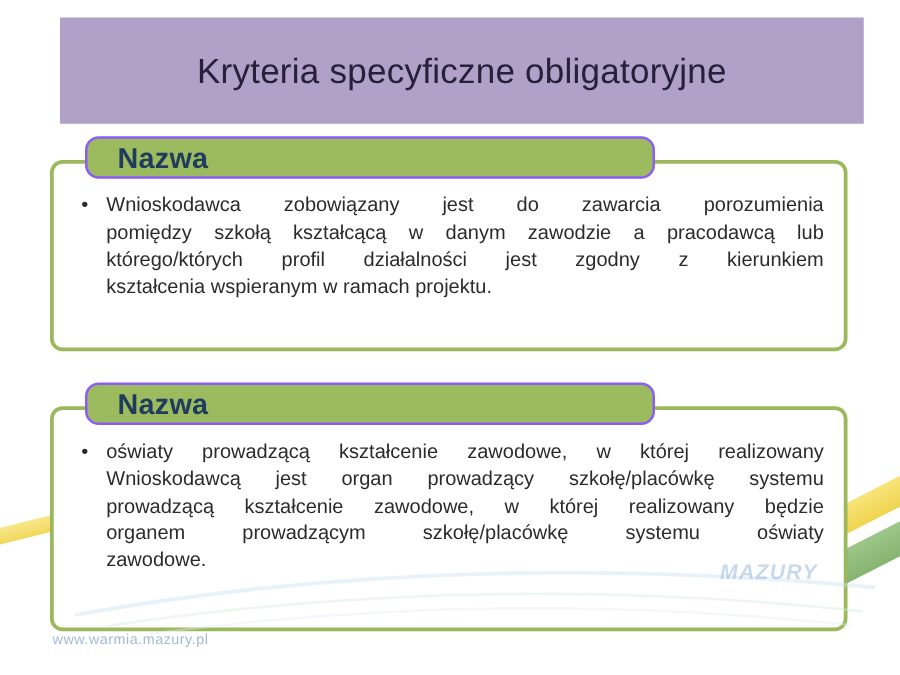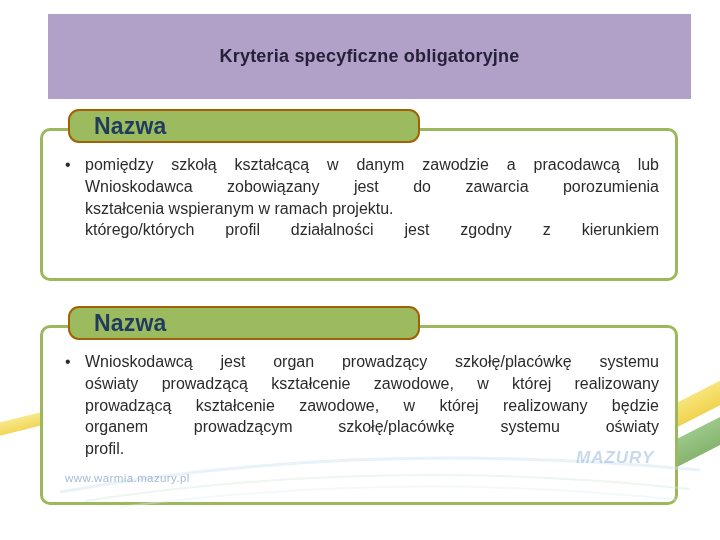--- a/index.html
+++ b/index.html
@@ -6,33 +6,33 @@
   #stage{
     position:relative;width:720px;height:540px;overflow:hidden;
     background:#ffffff;font-family:"Liberation Sans",sans-serif;
   }
   
   .header-bar{
     position:absolute;left:48px;top:14px;width:643px;height:85px;
     background:#b1a0c7;display:flex;align-items:center;justify-content:center;
   }
   .slide-title{
-    font-size:18px;font-weight:bold;color:#26203a;letter-spacing:.2px;
+    font-size:28px;font-weight:normal;color:#26203a;letter-spacing:.2px;
   }
   
   .section-card{
     position:absolute;left:40px;width:638px;
     background:#ffffff;border:3px solid #9cb85c;border-radius:10px;
     box-sizing:border-box;z-index:2;
   }
   .card-1{top:128px;height:153px;}
   .card-2{top:325px;height:180px;}
   .section-tab{
-    position:absolute;left:68px;width:352px;height:34px;
-    background:#9cba5e;border:2px solid #a16207;border-radius:11px;
+    position:absolute;left:68px;width:456px;height:34px;
+    background:#9cba5e;border:2px solid #8b5cf6;border-radius:11px;
     box-sizing:border-box;display:flex;align-items:center;
     padding-left:24px;z-index:3;
   }
   .tab-1{top:109px;}
   .tab-2{top:306px;}
   .section-heading{
     font-size:23px;font-weight:600;color:#1f3c5e;letter-spacing:.2px;
   }
   .card-body{
     display:flex;align-items:flex-start;
@@ -64,22 +64,22 @@
     transform:rotate(-14deg);
   }
   
   .wm-waves{position:absolute;left:0;top:0;width:720px;height:540px;z-index:4;pointer-events:none;}
   .watermark-logo{
     position:absolute;left:576px;top:448px;z-index:4;pointer-events:none;
     font-size:17px;font-weight:bold;font-style:italic;
     color:#86add4;opacity:.45;letter-spacing:1px;
   }
   .watermark-url{
-    position:absolute;left:42px;top:472px;z-index:5;pointer-events:none;
-    font-size:11.5px;color:#7d9dc4;opacity:.7;letter-spacing:.4px;margin-left:23px;
+    position:absolute;left:42px;top:506px;z-index:5;pointer-events:none;
+    font-size:11.5px;color:#7d9dc4;opacity:.7;letter-spacing:.4px;
   }
 </style>
 </head>
 <body>
 
 <div id="stage">
 
   <div class="swoosh swoosh-yellow-right"></div>
   <div class="swoosh swoosh-green-right"></div>
   <div class="swoosh swoosh-yellow-left"></div>
@@ -88,40 +88,40 @@
     <div class="slide-title">Kryteria specyficzne obligatoryjne</div>
   </div>
 
   <div class="section-tab tab-1">
     <span class="section-heading">Nazwa</span>
   </div>
   <div class="section-card card-1">
     <div class="card-body">
       <div class="bullet-dot">•</div>
       <div class="bullet-text">
+          <div class="jline">Wnioskodawca zobowiązany jest do zawarcia porozumienia</div>
           <div class="jline">pomiędzy szkołą kształcącą w danym zawodzie a pracodawcą lub</div>
-          <div class="jline">Wnioskodawca zobowiązany jest do zawarcia porozumienia</div>
+          <div class="jline">którego/których profil działalności jest zgodny z kierunkiem</div>
           <div class="jline jlast">kształcenia wspieranym w ramach projektu.</div>
-          <div class="jline">którego/których profil działalności jest zgodny z kierunkiem</div>
         </div>
     </div>
   </div>
 
   <div class="section-tab tab-2">
     <span class="section-heading">Nazwa</span>
   </div>
   <div class="section-card card-2">
     <div class="card-body">
       <div class="bullet-dot">•</div>
       <div class="bullet-text">
+          <div class="jline">oświaty prowadzącą kształcenie zawodowe, w której realizowany</div>
           <div class="jline">Wnioskodawcą jest organ prowadzący szkołę/placówkę systemu</div>
-          <div class="jline">oświaty prowadzącą kształcenie zawodowe, w której realizowany</div>
           <div class="jline">prowadzącą kształcenie zawodowe, w której realizowany będzie</div>
           <div class="jline">organem prowadzącym szkołę/placówkę systemu oświaty</div>
-          <div class="jline jlast">profil.</div>
+          <div class="jline jlast">zawodowe.</div>
         </div>
     </div>
   </div>
 
   <svg class="wm-waves" viewBox="0 0 720 540">
     <path d="M 60 492 Q 360 438 700 470" fill="none" stroke="#cfe3f2" stroke-width="3" opacity="0.45"></path>
     <path d="M 85 501 Q 380 456 690 489" fill="none" stroke="#d8ebdf" stroke-width="2" opacity="0.45"></path>
     <path d="M 120 507 Q 400 470 680 500" fill="none" stroke="#e3eef8" stroke-width="2" opacity="0.4"></path>
   </svg>
   <div class="watermark-logo">MAZURY</div>

